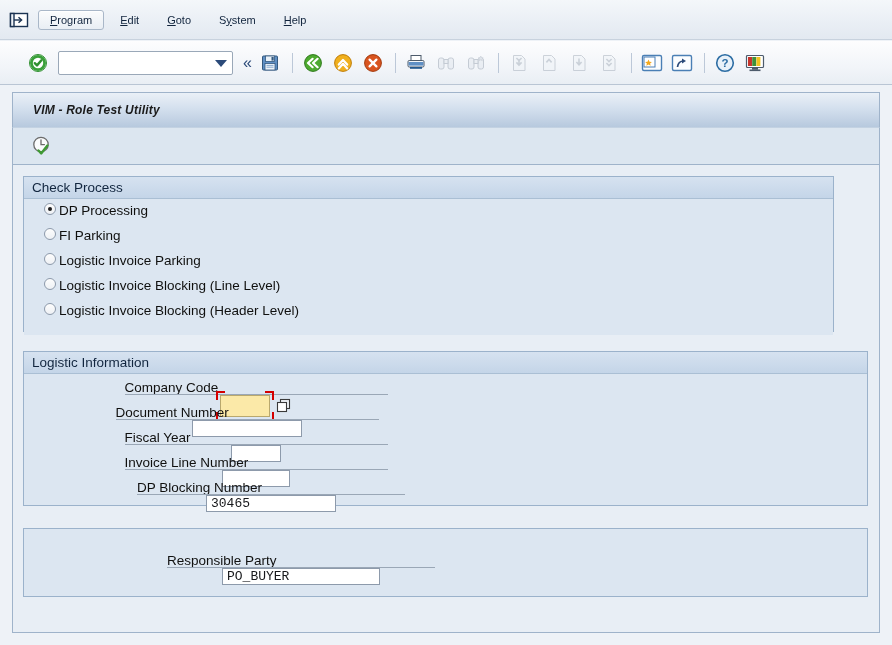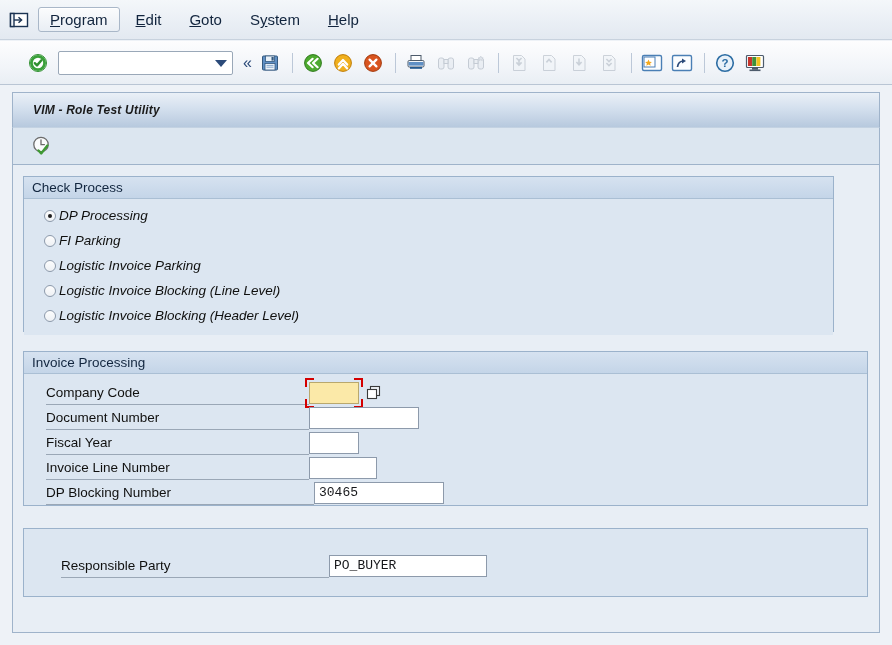--- a/index.html
+++ b/index.html
@@ -34,21 +34,21 @@
     align-items: center;
     box-sizing: border-box;
     padding-left: 8px;
   }
   .menu-sysicon {
     width: 22px; height: 18px;
     margin-right: 6px;
     display: flex; align-items: center; justify-content: center;
   }
   .menu-item {
-    font-size: 15px;
+    font-size: 11px;
     color: #11243d;
     padding: 3px 11px;
     margin: 0 2px;
     border: 1px solid transparent;
     border-radius: 2px;
     white-space: nowrap;
     cursor: default;
   }
   .menu-item.active {
     background: linear-gradient(to bottom, #fbfcfd, #e9eef4);
@@ -187,24 +187,22 @@
   }
   .group-body {
     background: #dce6f1;
     height: calc(100% - 22px);
     position: relative;
   }
 
   
   .radio-row {
     display: flex;
-    align-items: center;
     height: 25px;
     padding-left: 20px;
-    font-style: italic;
   }
   .radio {
     width: 12px; height: 12px;
     border-radius: 50%;
     background: linear-gradient(to bottom, #fdfdfd, #eef1f5);
     border: 1px solid #8d9aab;
     box-sizing: border-box;
     margin-right: 3px;
     flex: 0 0 auto;
     position: relative;
@@ -222,20 +220,21 @@
     color: #10100f;
     white-space: nowrap;
   }
 
   
   .field-row {
     position: absolute;
     height: 25px;
     display: flex;
     align-items: center;
+    flex-direction: column;
   }
   .field-label {
     font-size: 13.5px;
     color: #10100f;
     white-space: nowrap;
     position: relative;
     height: 24px;
     display: flex;
     align-items: center;
     box-sizing: border-box;
@@ -501,21 +500,21 @@
 
         <div class="radio-row">
           <span class="radio"></span>
           <span class="radio-label">Logistic Invoice Blocking (Header Level)</span>
         </div>
 
       </div>
     </div>
 
     <div class="group" style="left:10px; top:186px; width:845px; height:155px;">
-      <div class="group-header">Invoice Processing</div>
+      <div class="group-header">Logistic Information</div>
       <div class="group-body">
 
         <div class="field-row" style="left:22px; top:6px; width:420px;">
           <div class="field-label" style="width:263px;">
             <span>Company Code</span>
             <span class="label-rule" style="width:263px;"></span>
           </div>
           <div style="position:relative; display:flex; align-items:center;">
             <input class="inp required" type="text" style="width: 50px;" value="">
             <div class="focus-frame" style="left:-4px; top:-4px; width:58px; height:30px;">
@@ -526,21 +525,21 @@
             </div>
             <div class="f4btn" style="margin-left:6px;">
               <svg width="16" height="16" viewBox="0 0 16 16">
                 <rect x="4.5" y="1.5" width="9" height="9" fill="#f0f3f7" stroke="#3a3a3a" stroke-width="1.1"></rect>
                 <rect x="1.5" y="4.5" width="9" height="9" fill="#ffffff" stroke="#3a3a3a" stroke-width="1.1"></rect>
               </svg>
             </div>
           </div>
         </div>
 
-        <div class="field-row" style="left:22px; top:31px; width:420px;">
+        <div class="field-row" style="left:13px; top:31px; width:420px;">
           <div class="field-label" style="width:263px;">
             <span>Document Number</span>
             <span class="label-rule" style="width:263px;"></span>
           </div>
           <input class="inp" type="text" style="width: 110px;" value="">
         </div>
 
         <div class="field-row" style="left:22px; top:56px; width:420px;">
           <div class="field-label" style="width:263px;">
             <span>Fiscal Year</span>

